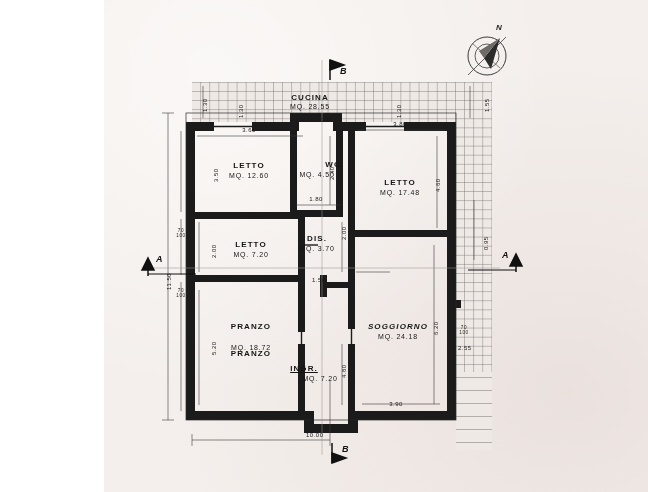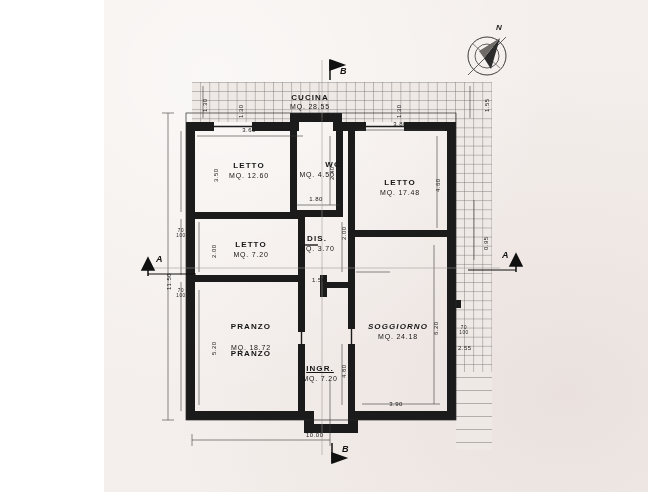--- a/index.html
+++ b/index.html
@@ -313,21 +313,21 @@
   <div class="lbl room-name ctr" style="left:317px; top:234px;">DIS.</div>
   <div class="lbl room-area ctr" style="left:317px; top:245px;">MQ. 3.70</div>
 
   <div class="lbl room-name ctr" style="left:251px; top:322px;">PRANZO</div>
   <div class="lbl room-name ctr" style="left:251px; top:349px;">PRANZO</div>
   <div class="lbl room-area ctr" style="left:251px; top:344px;">MQ. 18.72</div>
 
   <div class="lbl room-name ctr" style="left:398px; top:322px;font-style:italic;">SOGGIORNO</div>
   <div class="lbl room-area ctr" style="left:398px; top:333px;">MQ. 24.18</div>
 
-  <div class="lbl room-name ctr" style="left:320px; top:364px;text-decoration:underline;">INGR.</div>
+  <div class="lbl room-name ctr" style="left:304px; top:364px;text-decoration:underline;">INGR.</div>
   <div class="lbl room-area ctr" style="left:320px; top:375px;">MQ. 7.20</div>
 
   <div class="lbl dim" style="left:306px; top:432px;">10.00</div>
 
   <div class="lbl dim-v" style="left:166px; top:290px;">11.50</div>
 
   <div class="lbl dim ctr" style="left:249px; top:127px;">3.60</div>
 
   <div class="lbl dim-v" style="left:213px; top:182px;">3.50</div>
 

